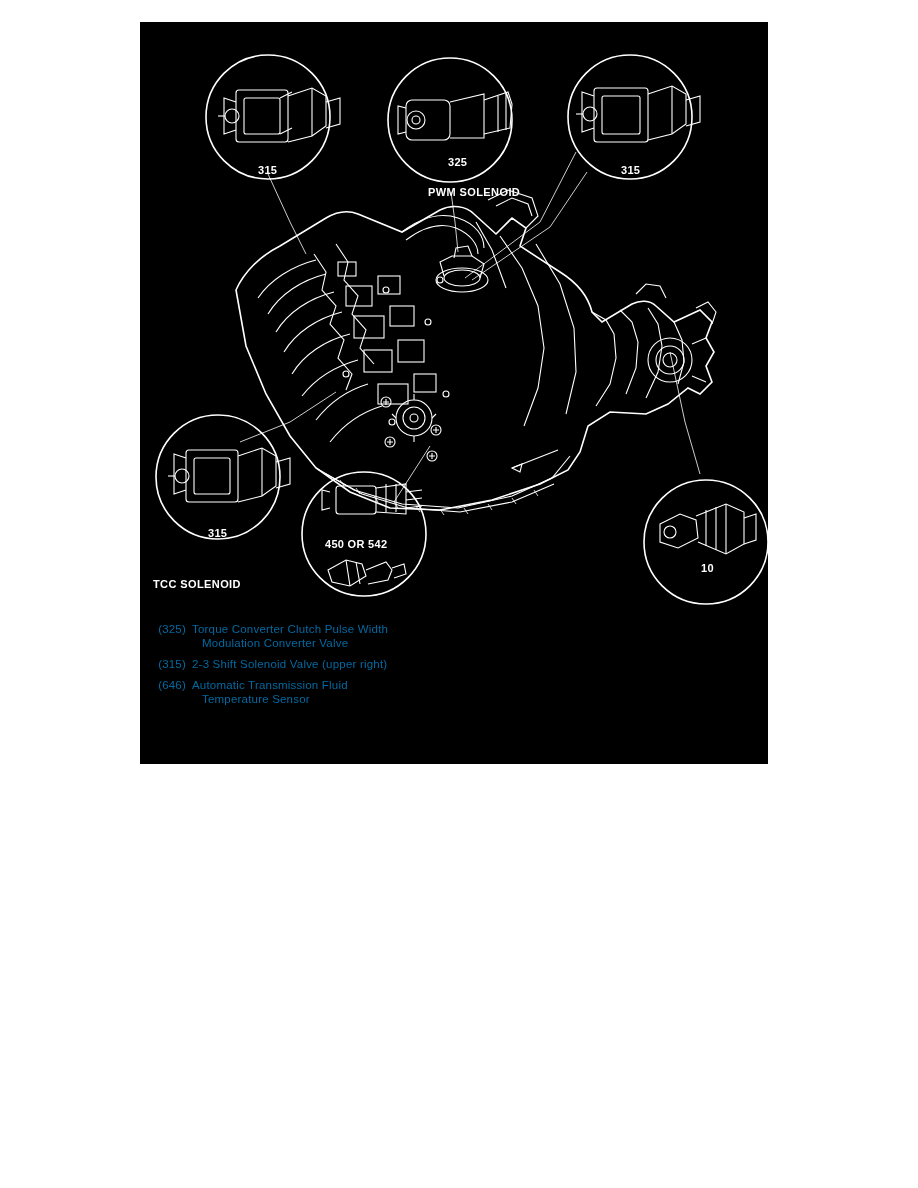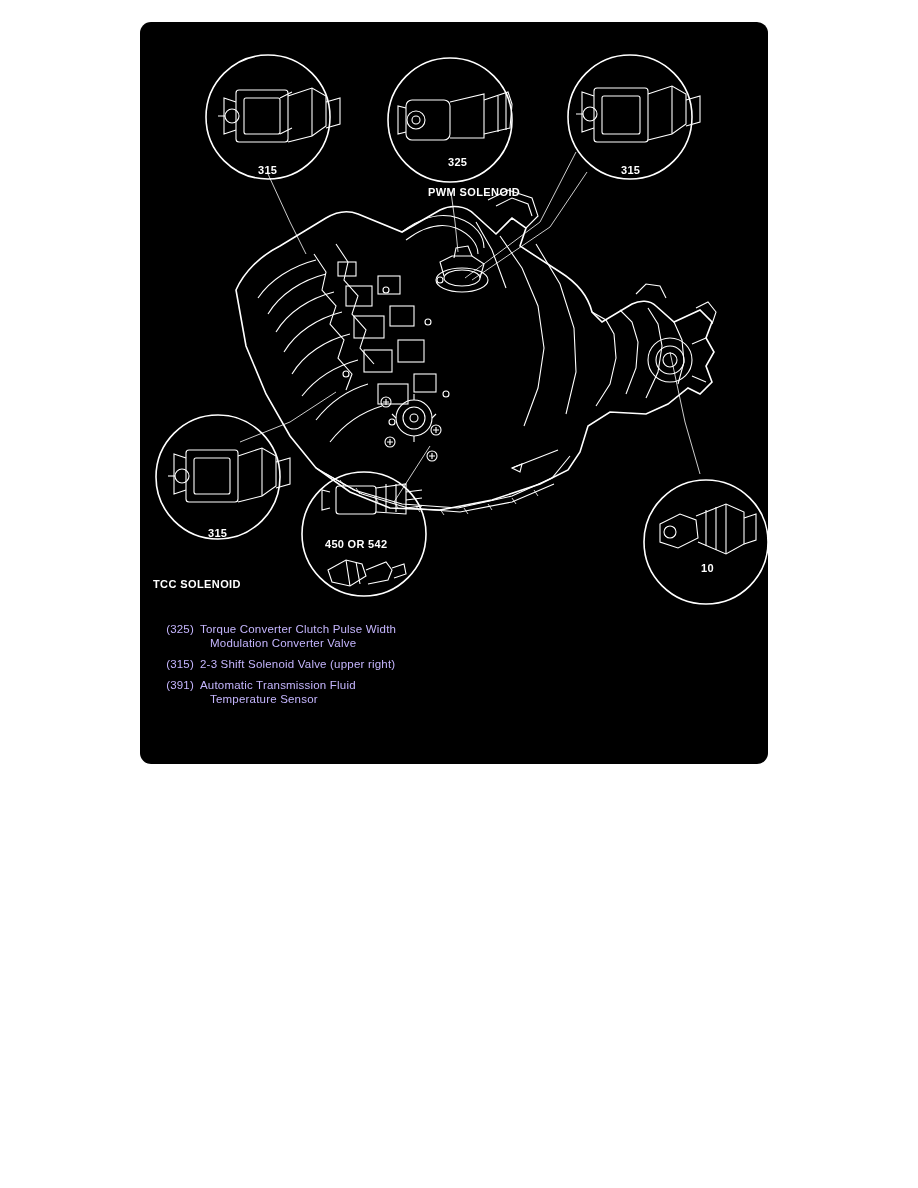--- a/index.html
+++ b/index.html
@@ -25,21 +25,20 @@
 
   
   #figure-panel {
     position: absolute;
     left: 140px;
     top: 22px;
     width: 628px;
     height: 742px;
     background: #000000;
     overflow: hidden;
-    border-radius: 11px;
   }
 
   .svg-layer {
     position: absolute;
     left: 0; top: 0;
     width: 628px;
     height: 742px;
   }
 
   
@@ -58,24 +57,24 @@
     font-family: "Liberation Sans", sans-serif;
     font-size: 11px;
     font-weight: bold;
     letter-spacing: 0.3px;
     white-space: nowrap;
   }
 
   
   #legend {
     position: absolute;
-    left: 8px;
+    left: 0;
     top: 600px;
     width: 420px;
-    color: #c4b5fd;
+    color: #0369a1;
   }
   .legend-row {
     display: flex;
     align-items: flex-start;
     margin-bottom: 7px;
   }
   .legend-key {
     width: 46px;
     text-align: right;
     flex: 0 0 46px;
@@ -367,21 +366,21 @@
 
       <div class="legend-row">
         <div class="legend-key">(315)</div>
         <div class="legend-text">
           <span>2-3 Shift Solenoid Valve (upper right)</span>
         </div>
       </div>
 
 
       <div class="legend-row">
-        <div class="legend-key">(391)</div>
+        <div class="legend-key">(646)</div>
         <div class="legend-text">
           <span>Automatic Transmission Fluid</span>
           <span class="cont">Temperature Sensor</span>
         </div>
       </div>
 
     </div>
 
   </div>
 </div>

